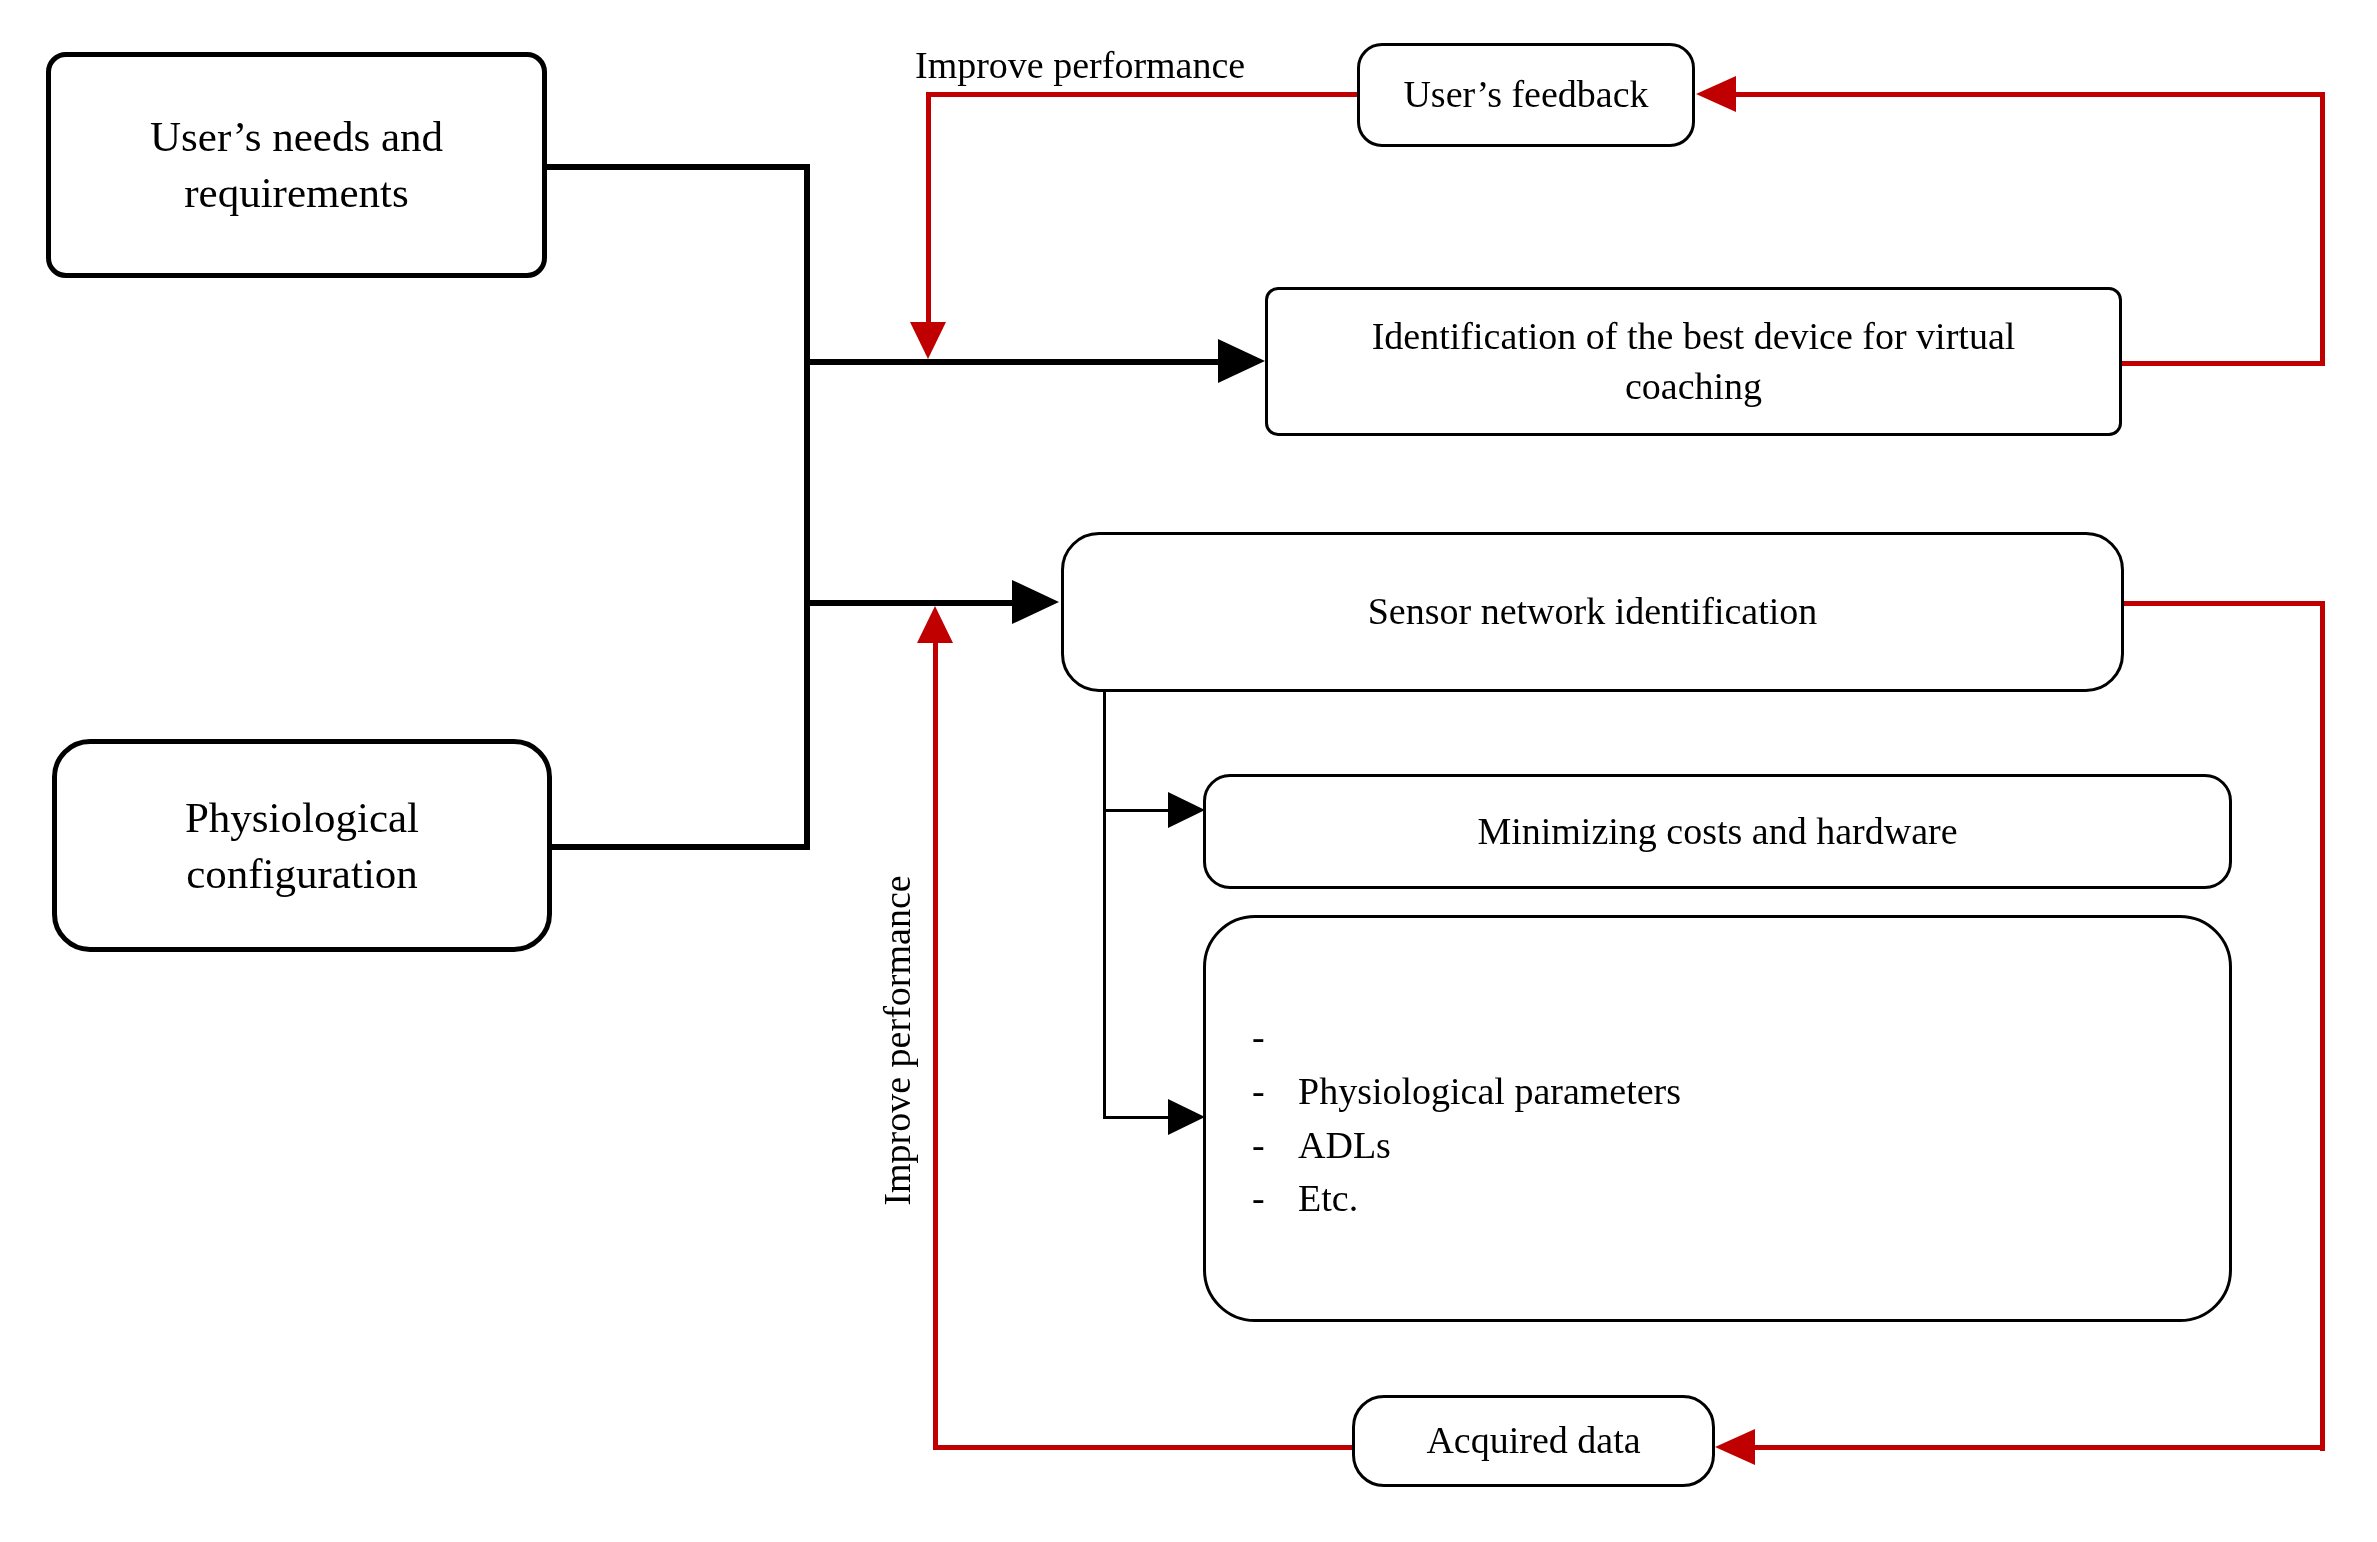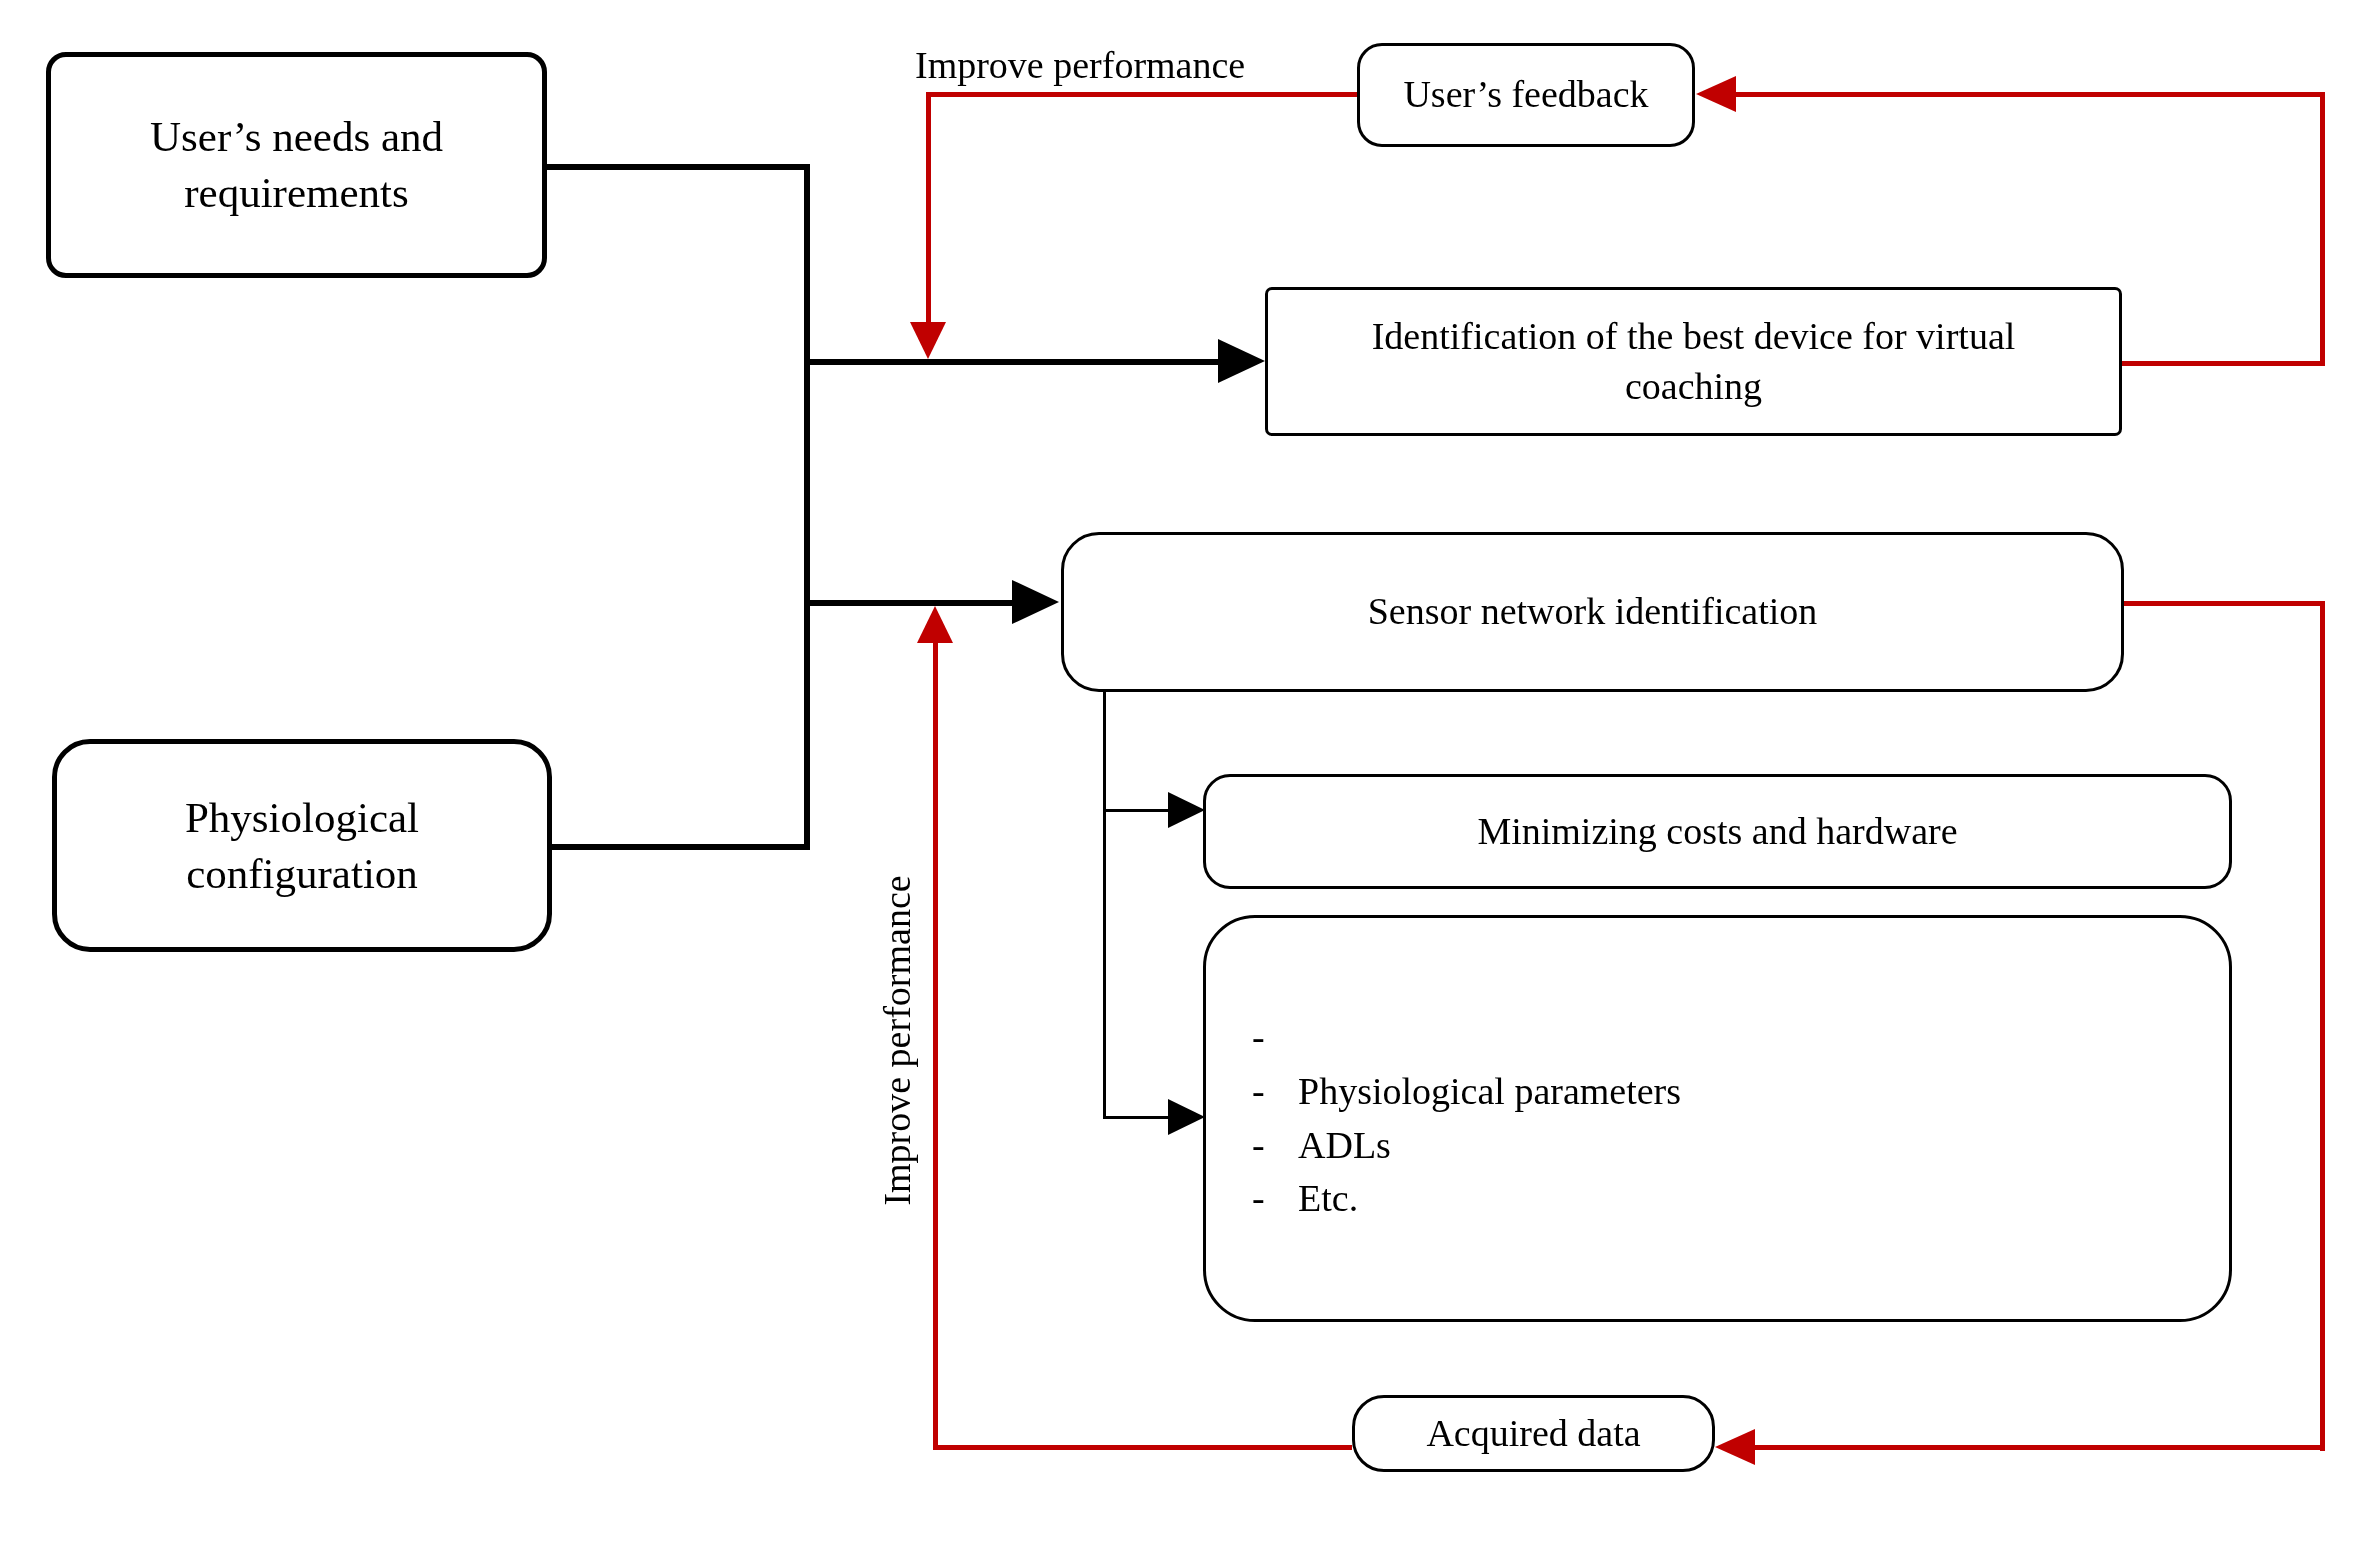--- a/index.html
+++ b/index.html
@@ -9,29 +9,29 @@
     overflow:hidden;
   }
   .box{
     position:absolute;background:#fff;border:3.3px solid #000;
     display:flex;align-items:center;justify-content:center;
     text-align:center;line-height:1.3;font-size:38px;box-sizing:border-box;
   }
   #box-users-needs{left:46px;top:52px;width:501px;height:226px;border-radius:20px;border-width:5.8px;font-size:43px;padding:0 15px;}
   #box-env-config{left:52px;top:739px;width:500px;height:213px;border-radius:38px;border-width:5.8px;font-size:43px;padding:0 58px;}
   #box-users-feedback{left:1357px;top:43px;width:338px;height:104px;border-radius:25px;}
-  #box-identification{left:1265px;top:287px;width:857px;height:149px;border-radius:7px;padding:0 50px;}
+  #box-identification{left:1265px;top:287px;width:857px;height:149px;border-radius:13px;padding:0 50px;}
   #box-sensor{left:1061px;top:532px;width:1063px;height:160px;border-radius:38px;}
   #box-minimizing{left:1203px;top:752px;width:1029px;height:115px;border-radius:27px;margin-top:22px;}
   #box-increase{
     left:1203px;top:915px;width:1029px;height:407px;border-radius:52px;
     flex-direction:column;align-items:flex-start;justify-content:center;
     text-align:left;padding:0 33px 0 46px;line-height:1.42;
   }
-  #box-acquired{left:1352px;top:1395px;width:363px;height:77px;border-radius:32px;}
+  #box-acquired{left:1352px;top:1395px;width:363px;height:92px;border-radius:32px;}
   .inc-item{display:flex;}
   .inc-item .dash{width:46px;flex:0 0 46px;}
   .line{position:absolute;background:#000;}
   .redline{position:absolute;background:#c00000;}
   .arrow{position:absolute;width:0;height:0;}
   .arr-right-black{border-left:47px solid #000;border-top:22.6px solid transparent;border-bottom:22.6px solid transparent;}
   .arr-right-black-sm{border-left:37px solid #000;border-top:18.4px solid transparent;border-bottom:18.4px solid transparent;}
   .arr-left-red{border-right:40px solid #c00000;border-top:18.4px solid transparent;border-bottom:18.4px solid transparent;}
   .arr-down-red{border-top:37px solid #c00000;border-left:18.4px solid transparent;border-right:18.4px solid transparent;}
   .arr-up-red{border-bottom:37px solid #c00000;border-left:18.4px solid transparent;border-right:18.4px solid transparent;}

